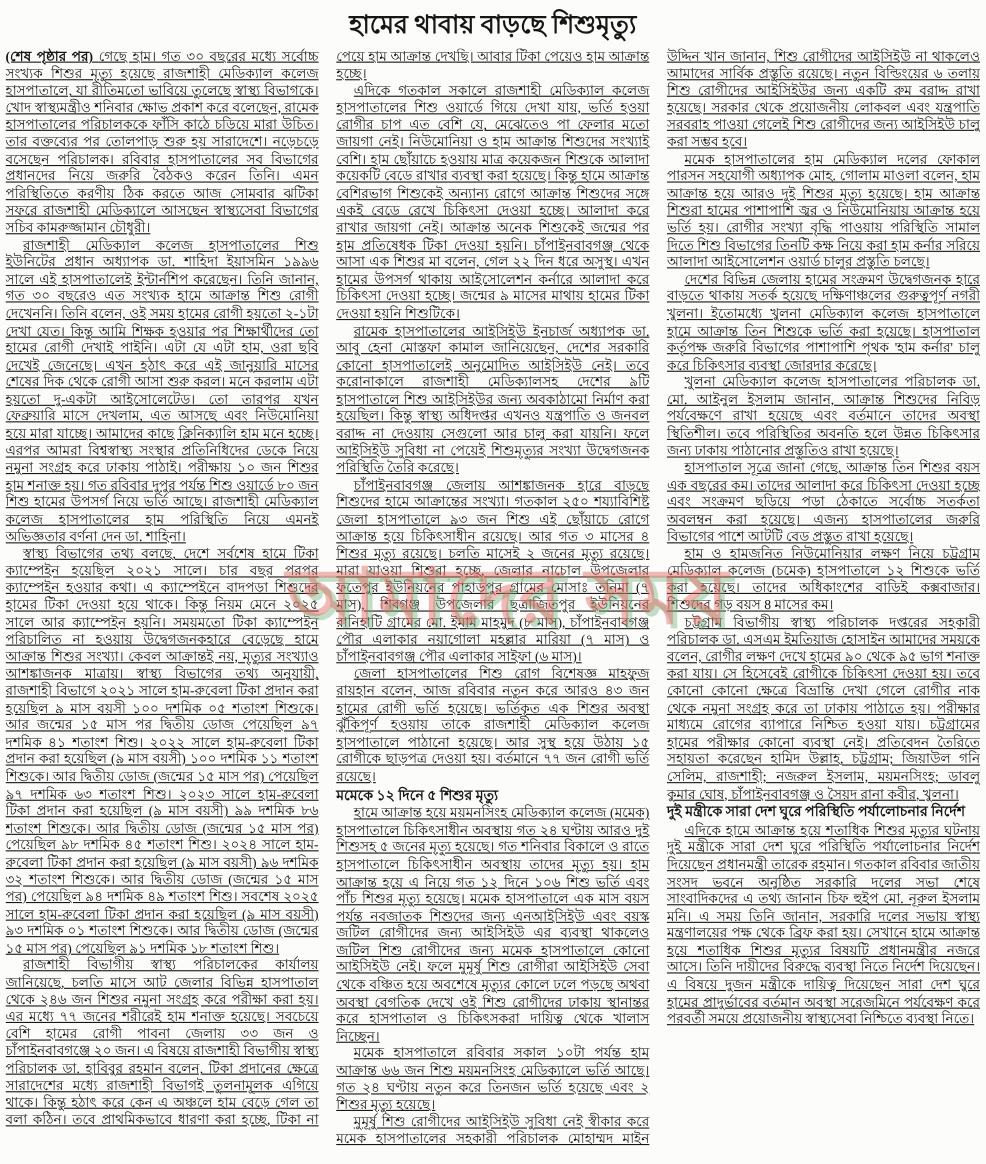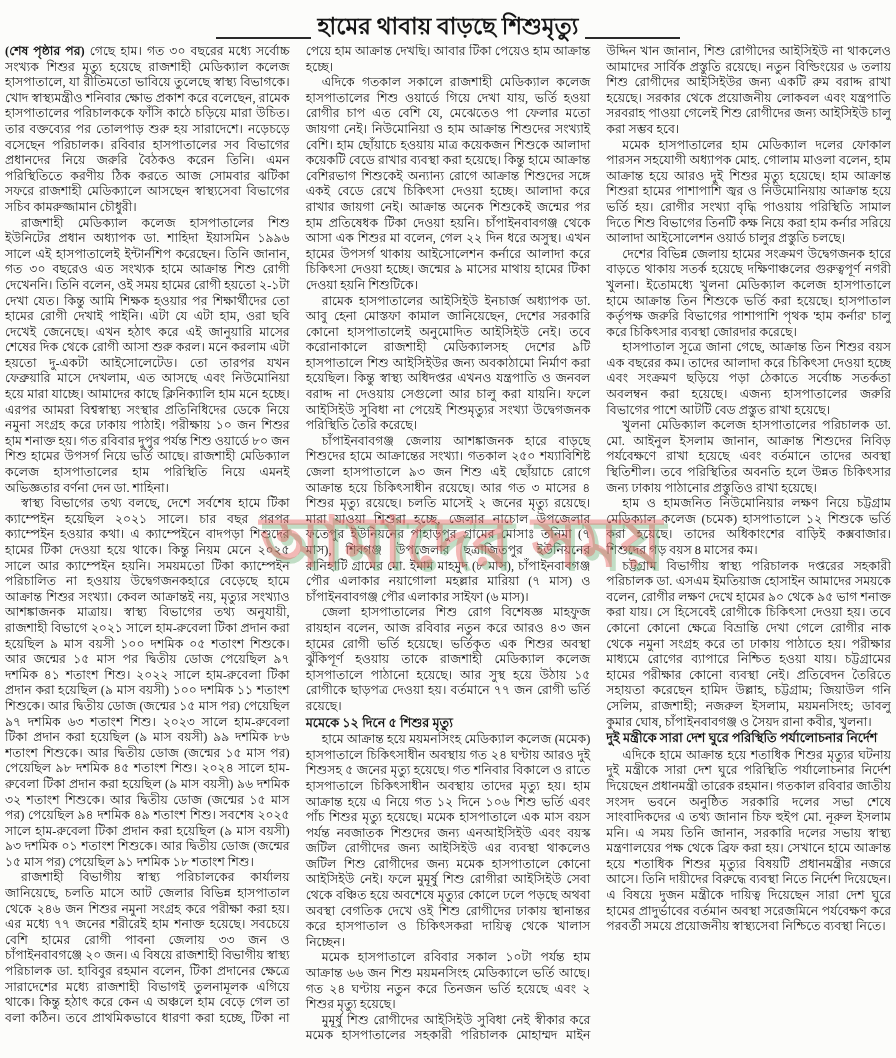--- a/index.html
+++ b/index.html
@@ -5,39 +5,39 @@
   html,body { margin:0; padding:0; }
   body {
     width:896px; height:1058px;
     background:#fcfcfa;
     color:#161616;
     font-family:"Liberation Serif","DejaVu Sans",serif;
     position:relative;
     overflow:hidden;
   }
   .masthead {
-    display:flex; align-items:flex-end; justify-content:center;
-    gap:6px; padding-top:7px; height:32px;
+    display:flex; align-items:center; justify-content:center;
+    gap:6px; padding-top:7px; height:32px;flex-direction:column;
   }
   .masthead .rule {
     height:2px; background:#2a2a2a; width:95px; margin-top:4px;
   }
   .page-title {
     font-size:23px; font-weight:bold; margin:0; line-height:1.1;
     white-space:nowrap;
   }
   .article {
     position:absolute; top:44px; left:5px; right:5px;
     height:1012px;
     column-count:3; column-gap:16px; column-fill:auto;
     text-align:justify;
     font-size:12.4px; line-height:15.6px;
     overflow:hidden;
   }
-  .article p { margin:0; text-indent:16px; }
+  .article p { margin:0; text-indent:16px;text-decoration:underline; }
   .article p.first { text-indent:0; }
   .article h3.subhead {
     font-size:12.8px; font-weight:bold; margin:1px 0;
     text-indent:0; text-align:left; line-height:15.6px;
   }
   .lead-label { font-weight:bold; }
   .watermark {
     position:absolute; left:260px; top:488px; height:90px;
     font-size:70px; font-weight:bold; white-space:nowrap;
     color:rgba(228,90,88,0.42);
@@ -64,21 +64,21 @@
     <p>এদিকে গতকাল সকালে রাজশাহী মেডিক্যাল কলেজ হাসপাতালের শিশু ওয়ার্ডে গিয়ে দেখা যায়, ভর্তি হওয়া রোগীর চাপ এত বেশি যে, মেঝেতেও পা ফেলার মতো জায়গা নেই। নিউমোনিয়া ও হাম আক্রান্ত শিশুদের সংখ্যাই বেশি। হাম ছোঁয়াচে হওয়ায় মাত্র কয়েকজন শিশুকে আলাদা কয়েকটি বেডে রাখার ব্যবস্থা করা হয়েছে। কিন্তু হামে আক্রান্ত বেশিরভাগ শিশুকেই অন্যান্য রোগে আক্রান্ত শিশুদের সঙ্গে একই বেডে রেখে চিকিৎসা দেওয়া হচ্ছে। আলাদা করে রাখার জায়গা নেই। আক্রান্ত অনেক শিশুকেই জন্মের পর হাম প্রতিষেধক টিকা দেওয়া হয়নি। চাঁপাইনবাবগঞ্জ থেকে আসা এক শিশুর মা বলেন, গেল ২২ দিন ধরে অসুস্থ। এখন হামের উপসর্গ থাকায় আইসোলেশন কর্নারে আলাদা করে চিকিৎসা দেওয়া হচ্ছে। জন্মের ৯ মাসের মাথায় হামের টিকা দেওয়া হয়নি শিশুটিকে।</p>
     <p>রামেক হাসপাতালের আইসিইউ ইনচার্জ অধ্যাপক ডা. আবু হেনা মোস্তফা কামাল জানিয়েছেন, দেশের সরকারি কোনো হাসপাতালেই অনুমোদিত আইসিইউ নেই। তবে করোনাকালে রাজশাহী মেডিক্যালসহ দেশের ৯টি হাসপাতালে শিশু আইসিইউর জন্য অবকাঠামো নির্মাণ করা হয়েছিল। কিন্তু স্বাস্থ্য অধিদপ্তর এখনও যন্ত্রপাতি ও জনবল বরাদ্দ না দেওয়ায় সেগুলো আর চালু করা যায়নি। ফলে আইসিইউ সুবিধা না পেয়েই শিশুমৃত্যুর সংখ্যা উদ্বেগজনক পরিস্থিতি তৈরি করেছে।</p>
     <p>চাঁপাইনবাবগঞ্জ জেলায় আশঙ্কাজনক হারে বাড়ছে শিশুদের হামে আক্রান্তের সংখ্যা। গতকাল ২৫০ শয্যাবিশিষ্ট জেলা হাসপাতালে ৯৩ জন শিশু এই ছোঁয়াচে রোগে আক্রান্ত হয়ে চিকিৎসাধীন রয়েছে। আর গত ৩ মাসের ৪ শিশুর মৃত্যু রয়েছে। চলতি মাসেই ২ জনের মৃত্যু রয়েছে। মারা যাওয়া শিশুরা হচ্ছে, জেলার নাচোল উপজেলার ফতেপুর ইউনিয়নের পাহাড়পুর গ্রামের মোসাঃ তনিমা (৭ মাস), শিবগঞ্জ উপজেলার ছত্রাজিতপুর ইউনিয়নের রানিহাটি গ্রামের মো. ইমাম মাহমুদ (৮ মাস), চাঁপাইনবাবগঞ্জ পৌর এলাকার নয়াগোলা মহল্লার মারিয়া (৭ মাস) ও চাঁপাইনবাবগঞ্জ পৌর এলাকার সাইফা (৬ মাস)।</p>
     <p>জেলা হাসপাতালের শিশু রোগ বিশেষজ্ঞ মাহফুজ রায়হান বলেন, আজ রবিবার নতুন করে আরও ৪৩ জন হামের রোগী ভর্তি হয়েছে। ভর্তিকৃত এক শিশুর অবস্থা ঝুঁকিপূর্ণ হওয়ায় তাকে রাজশাহী মেডিক্যাল কলেজ হাসপাতালে পাঠানো হয়েছে। আর সুস্থ হয়ে উঠায় ১৫ রোগীকে ছাড়পত্র দেওয়া হয়। বর্তমানে ৭৭ জন রোগী ভর্তি রয়েছে।</p>
     <h3 class="subhead">মমেকে ১২ দিনে ৫ শিশুর মৃত্যু</h3>
     <p>হামে আক্রান্ত হয়ে ময়মনসিংহ মেডিক্যাল কলেজ (মমেক) হাসপাতালে চিকিৎসাধীন অবস্থায় গত ২৪ ঘণ্টায় আরও দুই শিশুসহ ৫ জনের মৃত্যু হয়েছে। গত শনিবার বিকালে ও রাতে হাসপাতালে চিকিৎসাধীন অবস্থায় তাদের মৃত্যু হয়। হাম আক্রান্ত হয়ে এ নিয়ে গত ১২ দিনে ১০৬ শিশু ভর্তি এবং পাঁচ শিশুর মৃত্যু হয়েছে। মমেক হাসপাতালে এক মাস বয়স পর্যন্ত নবজাতক শিশুদের জন্য এনআইসিইউ এবং বয়স্ক জটিল রোগীদের জন্য আইসিইউ এর ব্যবস্থা থাকলেও জটিল শিশু রোগীদের জন্য মমেক হাসপাতালে কোনো আইসিইউ নেই। ফলে মুমূর্ষু শিশু রোগীরা আইসিইউ সেবা থেকে বঞ্চিত হয়ে অবশেষে মৃত্যুর কোলে ঢলে পড়ছে অথবা অবস্থা বেগতিক দেখে ওই শিশু রোগীদের ঢাকায় স্থানান্তর করে হাসপাতাল ও চিকিৎসকরা দায়িত্ব থেকে খালাস নিচ্ছেন।</p>
     <p>মমেক হাসপাতালে রবিবার সকাল ১০টা পর্যন্ত হাম আক্রান্ত ৬৬ জন শিশু ময়মনসিংহ মেডিক্যালে ভর্তি আছে। গত ২৪ ঘণ্টায় নতুন করে তিনজন ভর্তি হয়েছে এবং ২ শিশুর মৃত্যু হয়েছে।</p>
     <p>মুমূর্ষু শিশু রোগীদের আইসিইউ সুবিধা নেই স্বীকার করে মমেক হাসপাতালের সহকারী পরিচালক মোহাম্মদ মাইন উদ্দিন খান জানান, শিশু রোগীদের আইসিইউ না থাকলেও আমাদের সার্বিক প্রস্তুতি রয়েছে। নতুন বিল্ডিংয়ের ৬ তলায় শিশু রোগীদের আইসিইউর জন্য একটি রুম বরাদ্দ রাখা হয়েছে। সরকার থেকে প্রয়োজনীয় লোকবল এবং যন্ত্রপাতি সরবরাহ পাওয়া গেলেই শিশু রোগীদের জন্য আইসিইউ চালু করা সম্ভব হবে।</p>
     <p>মমেক হাসপাতালের হাম মেডিক্যাল দলের ফোকাল পারসন সহযোগী অধ্যাপক মোহ. গোলাম মাওলা বলেন, হাম আক্রান্ত হয়ে আরও দুই শিশুর মৃত্যু হয়েছে। হাম আক্রান্ত শিশুরা হামের পাশাপাশি জ্বর ও নিউমোনিয়ায় আক্রান্ত হয়ে ভর্তি হয়। রোগীর সংখ্যা বৃদ্ধি পাওয়ায় পরিস্থিতি সামাল দিতে শিশু বিভাগের তিনটি কক্ষ নিয়ে করা হাম কর্নার সরিয়ে আলাদা আইসোলেশন ওয়ার্ড চালুর প্রস্তুতি চলছে।</p>
     <p>দেশের বিভিন্ন জেলায় হামের সংক্রমণ উদ্বেগজনক হারে বাড়তে থাকায় সতর্ক হয়েছে দক্ষিণাঞ্চলের গুরুত্বপূর্ণ নগরী খুলনা। ইতোমধ্যে খুলনা মেডিক্যাল কলেজ হাসপাতালে হামে আক্রান্ত তিন শিশুকে ভর্তি করা হয়েছে। হাসপাতাল কর্তৃপক্ষ জরুরি বিভাগের পাশাপাশি পৃথক 'হাম কর্নার' চালু করে চিকিৎসার ব্যবস্থা জোরদার করেছে।</p>
+    <p>খুলনা মেডিক্যাল কলেজ হাসপাতালের পরিচালক ডা. মো. আইনুল ইসলাম জানান, আক্রান্ত শিশুদের নিবিড় পর্যবেক্ষণে রাখা হয়েছে এবং বর্তমানে তাদের অবস্থা স্থিতিশীল। তবে পরিস্থিতির অবনতি হলে উন্নত চিকিৎসার জন্য ঢাকায় পাঠানোর প্রস্তুতিও রাখা হয়েছে।</p>
     <p>হাসপাতাল সূত্রে জানা গেছে, আক্রান্ত তিন শিশুর বয়স এক বছরের কম। তাদের আলাদা করে চিকিৎসা দেওয়া হচ্ছে এবং সংক্রমণ ছড়িয়ে পড়া ঠেকাতে সর্বোচ্চ সতর্কতা অবলম্বন করা হয়েছে। এজন্য হাসপাতালের জরুরি বিভাগের পাশে আটটি বেড প্রস্তুত রাখা হয়েছে।</p>
-    <p>খুলনা মেডিক্যাল কলেজ হাসপাতালের পরিচালক ডা. মো. আইনুল ইসলাম জানান, আক্রান্ত শিশুদের নিবিড় পর্যবেক্ষণে রাখা হয়েছে এবং বর্তমানে তাদের অবস্থা স্থিতিশীল। তবে পরিস্থিতির অবনতি হলে উন্নত চিকিৎসার জন্য ঢাকায় পাঠানোর প্রস্তুতিও রাখা হয়েছে।</p>
     <p>হাম ও হামজনিত নিউমোনিয়ার লক্ষণ নিয়ে চট্টগ্রাম মেডিক্যাল কলেজ (চমেক) হাসপাতালে ১২ শিশুকে ভর্তি করা হয়েছে। তাদের অধিকাংশের বাড়িই কক্সবাজার। শিশুদের গড় বয়স 8 মাসের কম।</p>
     <p>চট্টগ্রাম বিভাগীয় স্বাস্থ্য পরিচালক দপ্তরের সহকারী পরিচালক ডা. এসএম ইমতিয়াজ হোসাইন আমাদের সময়কে বলেন, রোগীর লক্ষণ দেখে হামের ৯০ থেকে ৯৫ ভাগ শনাক্ত করা যায়। সে হিসেবেই রোগীকে চিকিৎসা দেওয়া হয়। তবে কোনো কোনো ক্ষেত্রে বিভ্রান্তি দেখা গেলে রোগীর নাক থেকে নমুনা সংগ্রহ করে তা ঢাকায় পাঠাতে হয়। পরীক্ষার মাধ্যমে রোগের ব্যাপারে নিশ্চিত হওয়া যায়। চট্টগ্রামের হামের পরীক্ষার কোনো ব্যবস্থা নেই। প্রতিবেদন তৈরিতে সহায়তা করেছেন হামিদ উল্লাহ, চট্টগ্রাম; জিয়াউল গনি সেলিম, রাজশাহী; নজরুল ইসলাম, ময়মনসিংহ; ডাবলু কুমার ঘোষ, চাঁপাইনবাবগঞ্জ ও সৈয়দ রানা কবীর, খুলনা।</p>
     <h3 class="subhead">দুই মন্ত্রীকে সারা দেশ ঘুরে পরিস্থিতি পর্যালোচনার নির্দেশ</h3>
     <p>এদিকে হামে আক্রান্ত হয়ে শতাধিক শিশুর মৃত্যুর ঘটনায় দুই মন্ত্রীকে সারা দেশ ঘুরে পরিস্থিতি পর্যালোচনার নির্দেশ দিয়েছেন প্রধানমন্ত্রী তারেক রহমান। গতকাল রবিবার জাতীয় সংসদ ভবনে অনুষ্ঠিত সরকারি দলের সভা শেষে সাংবাদিকদের এ তথ্য জানান চিফ হুইপ মো. নূরুল ইসলাম মনি। এ সময় তিনি জানান, সরকারি দলের সভায় স্বাস্থ্য মন্ত্রণালয়ের পক্ষ থেকে ব্রিফ করা হয়। সেখানে হামে আক্রান্ত হয়ে শতাধিক শিশুর মৃত্যুর বিষয়টি প্রধানমন্ত্রীর নজরে আসে। তিনি দায়ীদের বিরুদ্ধে ব্যবস্থা নিতে নির্দেশ দিয়েছেন। এ বিষয়ে দুজন মন্ত্রীকে দায়িত্ব দিয়েছেন সারা দেশ ঘুরে হামের প্রাদুর্ভাবের বর্তমান অবস্থা সরেজমিনে পর্যবেক্ষণ করে পরবর্তী সময়ে প্রয়োজনীয় স্বাস্থ্যসেবা নিশ্চিতে ব্যবস্থা নিতে।</p>
   </div>
 
 <div class="watermark">আমাদের সময়</div>
 
 </body></html>

